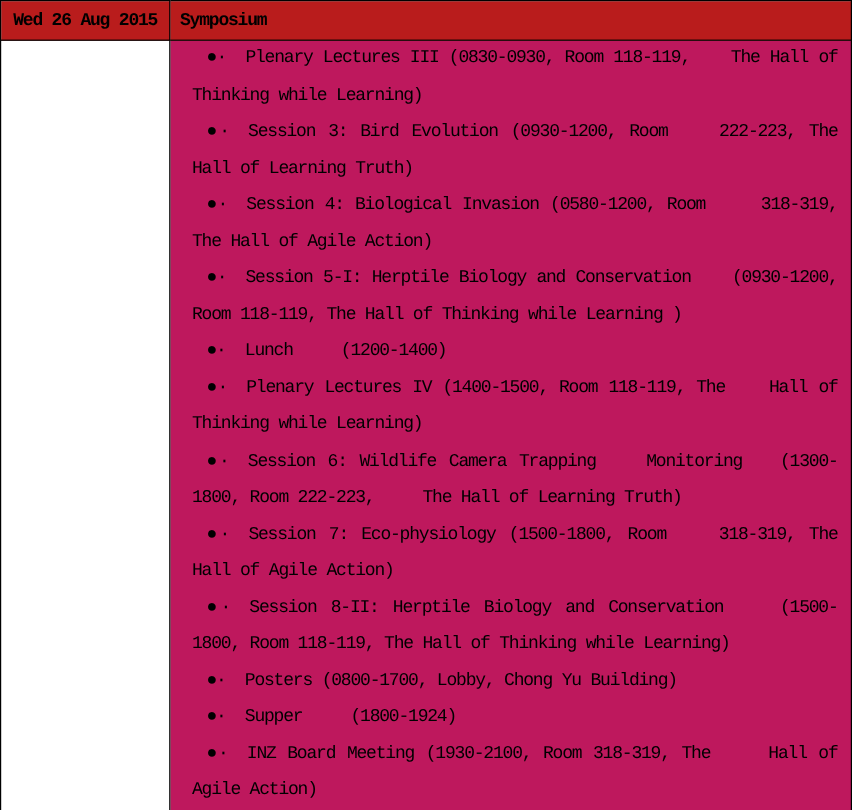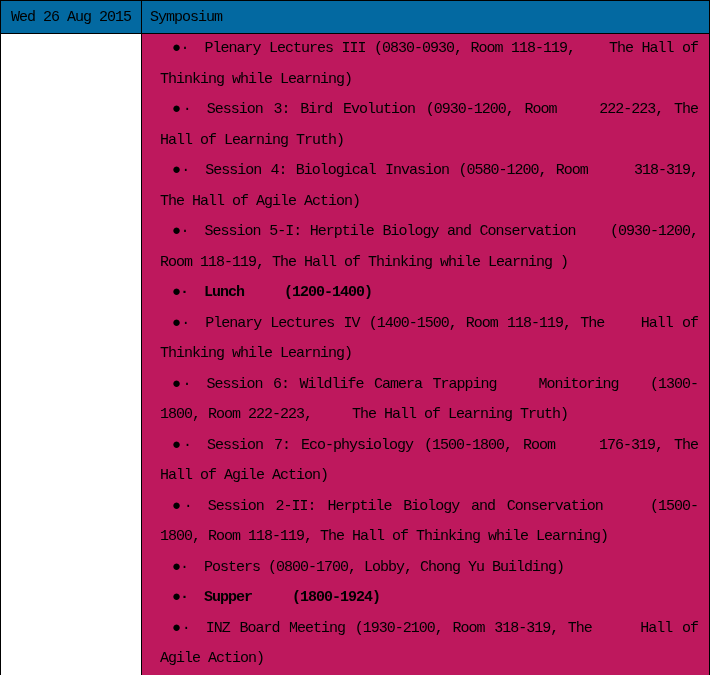--- a/index.html
+++ b/index.html
@@ -21,43 +21,43 @@
     table-layout: fixed;
     width: 710px;
     height: 675px;
   }
   th, td {
     border: 1px solid #000000;
     vertical-align: top;
     padding: 0;
   }
   th {
-    background: #0369a1;
-    font-weight: normal;
+    background: #b91c1c;
+    font-weight: bold;
     text-align: left;
     height: 32px;
     vertical-align: middle;
     white-space: nowrap;
   }
   th.date-col { padding-left: 10px; }
   th.title-col { padding-left: 8px; margin-top: 24px; }
   td.content-cell {
     padding: 0 11px 0 18px;
     background: #be185d;
   }
   td.empty-cell { background: #ffffff; }
   p.item {
     margin: 0;
     line-height: 30.5px;
     text-indent: 12px;
     text-align: justify;
     text-justify: inter-word;
     white-space: pre-wrap;
   }
-  p.item.bold { font-weight: bold; }
+  p.item.bold { font-weight: normal; }
   span.bullet { padding-right: 16px; }
 </style>
 </head>
 <body>
 
 <table class="schedule">
   <colgroup>
     <col style="width:141px">
     <col>
   </colgroup>
@@ -69,21 +69,21 @@
   <tr>
     <td class="empty-cell"></td>
     <td class="content-cell">
       <p class="item"><span class="bullet">●·</span><span>Plenary Lectures III (0830-0930, Room 118-119,    The Hall of Thinking while Learning)</span></p>
       <p class="item"><span class="bullet">●·</span><span>Session 3: Bird Evolution (0930-1200, Room    222-223, The Hall of Learning Truth)</span></p>
       <p class="item"><span class="bullet">●·</span><span>Session 4: Biological Invasion (0580-1200, Room     318-319, The Hall of Agile Action)</span></p>
       <p class="item"><span class="bullet">●·</span><span>Session 5-I: Herptile Biology and Conservation    (0930-1200, Room 118-119, The Hall of Thinking while Learning )</span></p>
       <p class="item bold"><span class="bullet">●·</span><span>Lunch     (1200-1400)</span></p>
       <p class="item"><span class="bullet">●·</span><span>Plenary Lectures IV (1400-1500, Room 118-119, The    Hall of Thinking while Learning)</span></p>
       <p class="item"><span class="bullet">●·</span><span>Session 6: Wildlife Camera Trapping    Monitoring   (1300-1800, Room 222-223,     The Hall of Learning Truth)</span></p>
-      <p class="item"><span class="bullet">●·</span><span>Session 7: Eco-physiology (1500-1800, Room    176-319, The Hall of Agile Action)</span></p>
-      <p class="item"><span class="bullet">●·</span><span>Session 2-II: Herptile Biology and Conservation    (1500-1800, Room 118-119, The Hall of Thinking while Learning)</span></p>
+      <p class="item"><span class="bullet">●·</span><span>Session 7: Eco-physiology (1500-1800, Room    318-319, The Hall of Agile Action)</span></p>
+      <p class="item"><span class="bullet">●·</span><span>Session 8-II: Herptile Biology and Conservation    (1500-1800, Room 118-119, The Hall of Thinking while Learning)</span></p>
       <p class="item"><span class="bullet">●·</span><span>Posters (0800-1700, Lobby, Chong Yu Building)</span></p>
       <p class="item bold"><span class="bullet">●·</span><span>Supper     (1800-1924)</span></p>
       <p class="item"><span class="bullet">●·</span><span>INZ Board Meeting (1930-2100, Room 318-319, The     Hall of Agile Action)</span></p>
     </td>
   </tr>
 </tbody>
   </table>
 
 </body></html>

